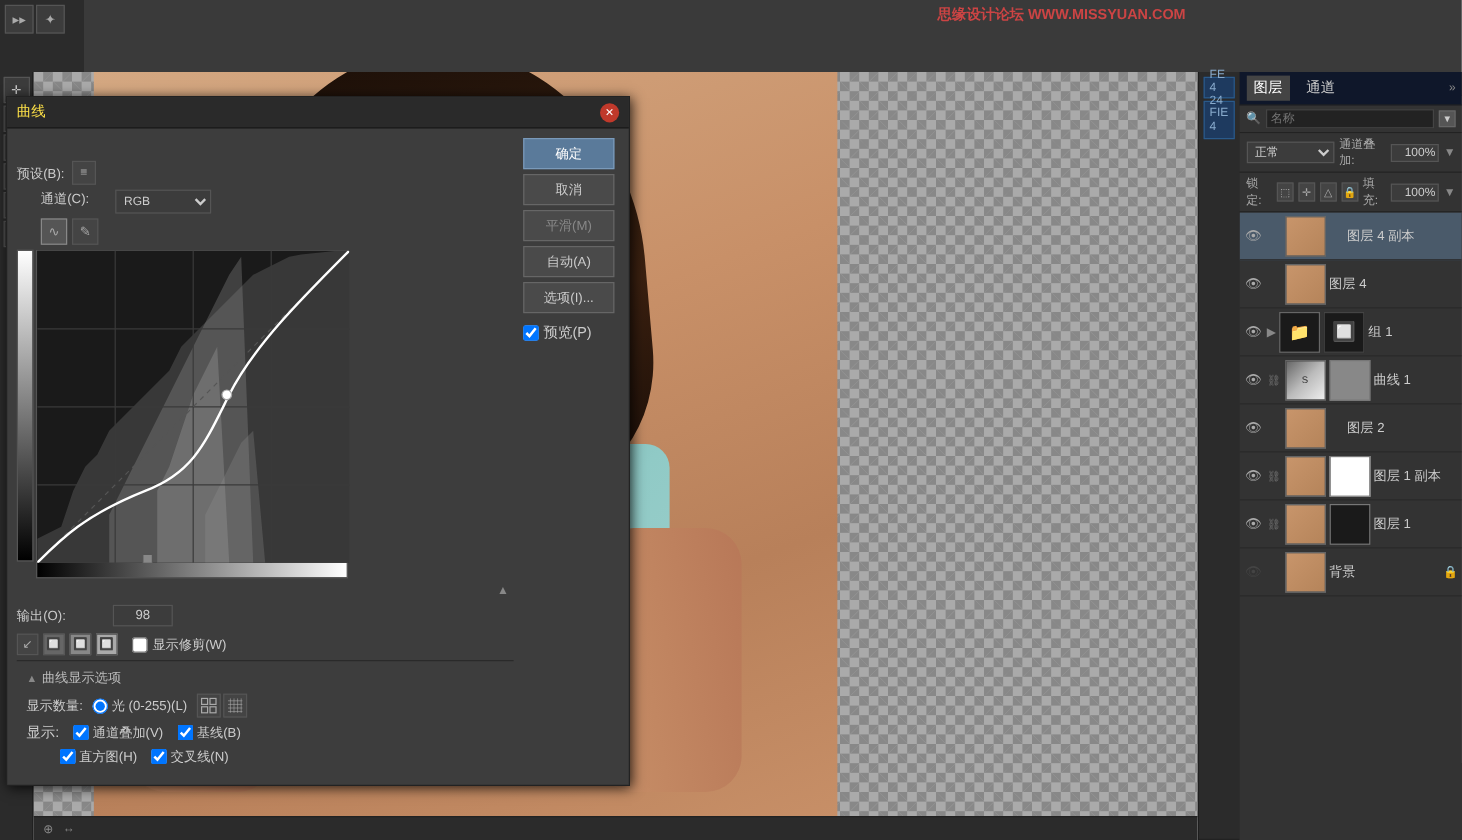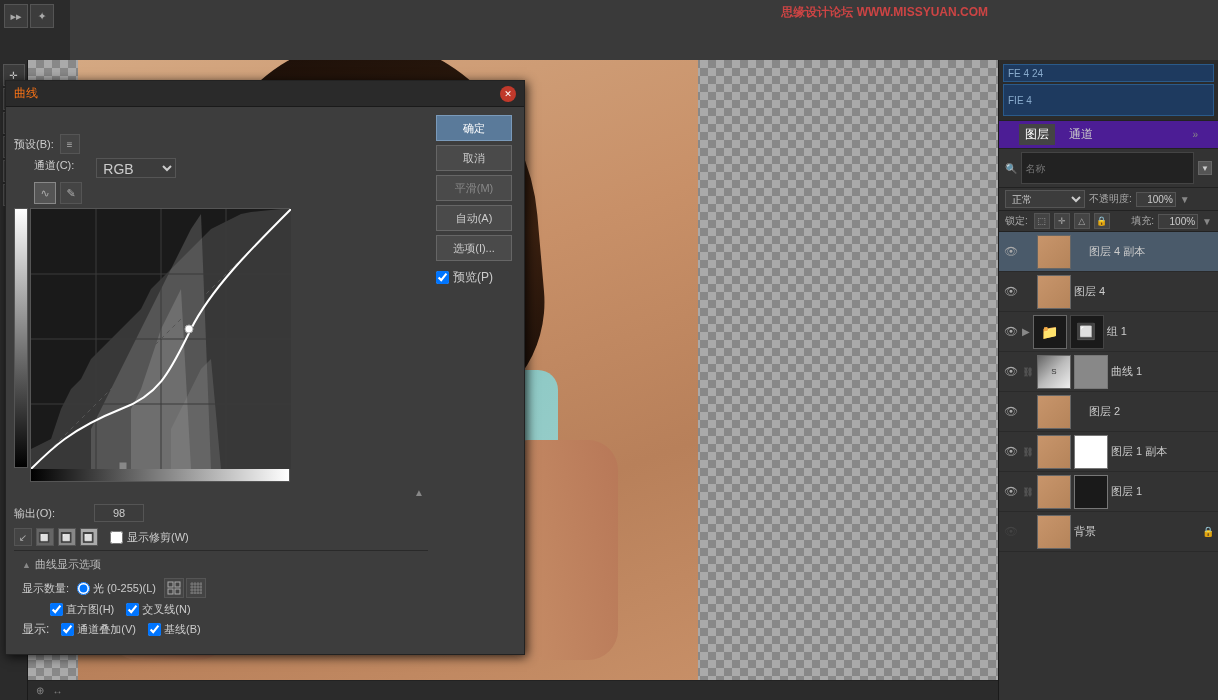--- a/index.html
+++ b/index.html
@@ -68,35 +68,35 @@
       background-position: 0 0, 0 8px, 8px -8px, -8px 0px;
       background-color: #aaa;
     }
 
     
     .right-panel {
       width: 220px;
       background: #2b2b2b;
       border-left: 1px solid #1a1a1a;
       display: flex;
-      flex-direction: column;
+      flex-direction: row;
     }
 
     
     .layers-panel {
       flex: 1;
       display: flex;
       flex-direction: column;
     }
 
     .layers-header {
       display: flex;
       align-items: center;
-      padding: 3px 20px;
-      background: #4c1d95;
+      padding: 3px 6px;
+      background: #0f172a;
       border-bottom: 1px solid #222;
       gap: 8px;
     }
 
     .layers-tab {
       font-size: 12px;
       color: #ccc;
       padding: 2px 6px;
       cursor: pointer;
     }
@@ -120,21 +120,21 @@
       font-size: 10px;
     }
 
     .search-input-layers {
       flex: 1;
       background: #222;
       border: 1px solid #444;
       color: #ccc;
       font-size: 10px;
       padding: 1px 3px;
-      height: 32px;
+      height: 16px;
     }
 
     .filter-icon {
       width: 14px;
       height: 14px;
       background: #555;
       border: 1px solid #666;
       display: flex;
       align-items: center;
       justify-content: center;
@@ -318,21 +318,21 @@
       display: flex;
       align-items: center;
       justify-content: space-between;
       padding: 4px 8px;
       background: #2a2a2a;
       border-bottom: 1px solid #1a1a1a;
       cursor: move;
     }
 
     .dialog-title {
-      color: #f97316;
+      color: #fde047;
       font-size: 12px;
     }
 
     .dialog-close {
       width: 16px;
       height: 16px;
       background: #c0392b;
       border-radius: 50%;
       display: flex;
       align-items: center;
@@ -397,21 +397,21 @@
       color: #ccc;
       padding-left: 20px;
     }
 
     .channel-label { white-space: nowrap; }
 
     .channel-select {
       background: #3c3c3c;
       border: 1px solid #555;
       color: #ccc;
-      font-size: 14px;
+      font-size: 10px;
       padding: 1px 2px;
       height: 20px;
       width: 80px;
     }
 
     .curve-tools {
       display: flex;
       gap: 4px;
       padding-left: 20px;
     }
@@ -749,21 +749,21 @@
       <div class="layers-search">
         <span class="search-icon-small">🔍</span>
         <input class="search-input-layers" type="text" placeholder="名称" style="">
         <div class="filter-icon">▼</div>
       </div>
 
       <div class="blend-row">
         <select class="blend-select">
           <option>正常</option>
         </select>
-        <span class="opacity-label">不透明度:</span>
+        <span class="opacity-label">通道叠加:</span>
         <input class="opacity-value" type="text" value="100%" style="">
         <span style="font-size:10px;color:#888;">▼</span>
       </div>
 
       <div class="lock-row">
         <span style="font-size:10px;color:#aaa;margin-right:2px;">锁定:</span>
         <div class="lock-icon-btn">⬚</div>
         <div class="lock-icon-btn">✛</div>
         <div class="lock-icon-btn">△</div>
         <div class="lock-icon-btn">🔒</div>
@@ -984,42 +984,42 @@
                   <line x1="1" y1="3" x2="13" y2="3" stroke="#aaa" stroke-width="0.5"></line>
                   <line x1="1" y1="6" x2="13" y2="6" stroke="#aaa" stroke-width="0.5"></line>
                   <line x1="1" y1="9" x2="13" y2="9" stroke="#aaa" stroke-width="0.5"></line>
                   <line x1="1" y1="12" x2="13" y2="12" stroke="#aaa" stroke-width="0.5"></line>
                 </svg>
               </div>
             </div>
           </div>
 
 
-          <div class="show-row" style="padding-left:28px;">
-            <label class="checkbox-item">
-              <input type="checkbox" checked="" style="">
-              <span>直方图(H)</span>
-            </label>
-            <label class="checkbox-item">
-              <input type="checkbox" checked="" style="">
-              <span>交叉线(N)</span>
-            </label>
-          </div>
-
           <div class="show-row">
             <span>显示:</span>
             <label class="checkbox-item">
               <input type="checkbox" checked="" style="">
               <span>通道叠加(V)</span>
             </label>
             <label class="checkbox-item">
               <input type="checkbox" checked="" style="">
               <span>基线(B)</span>
             </label>
           </div>
+
+          <div class="show-row" style="padding-left:28px;">
+            <label class="checkbox-item">
+              <input type="checkbox" checked="" style="">
+              <span>直方图(H)</span>
+            </label>
+            <label class="checkbox-item">
+              <input type="checkbox" checked="" style="">
+              <span>交叉线(N)</span>
+            </label>
+          </div>
         </div>
       </div>
     </div>
 
     <div class="curves-right">
       <button class="dialog-btn primary">确定</button>
       <button class="dialog-btn">取消</button>
       <button class="dialog-btn" style="color:#888;cursor:default;text-align:center;">平滑(M)</button>
       <button class="dialog-btn">自动(A)</button>
       <button class="dialog-btn">选项(I)...</button>

